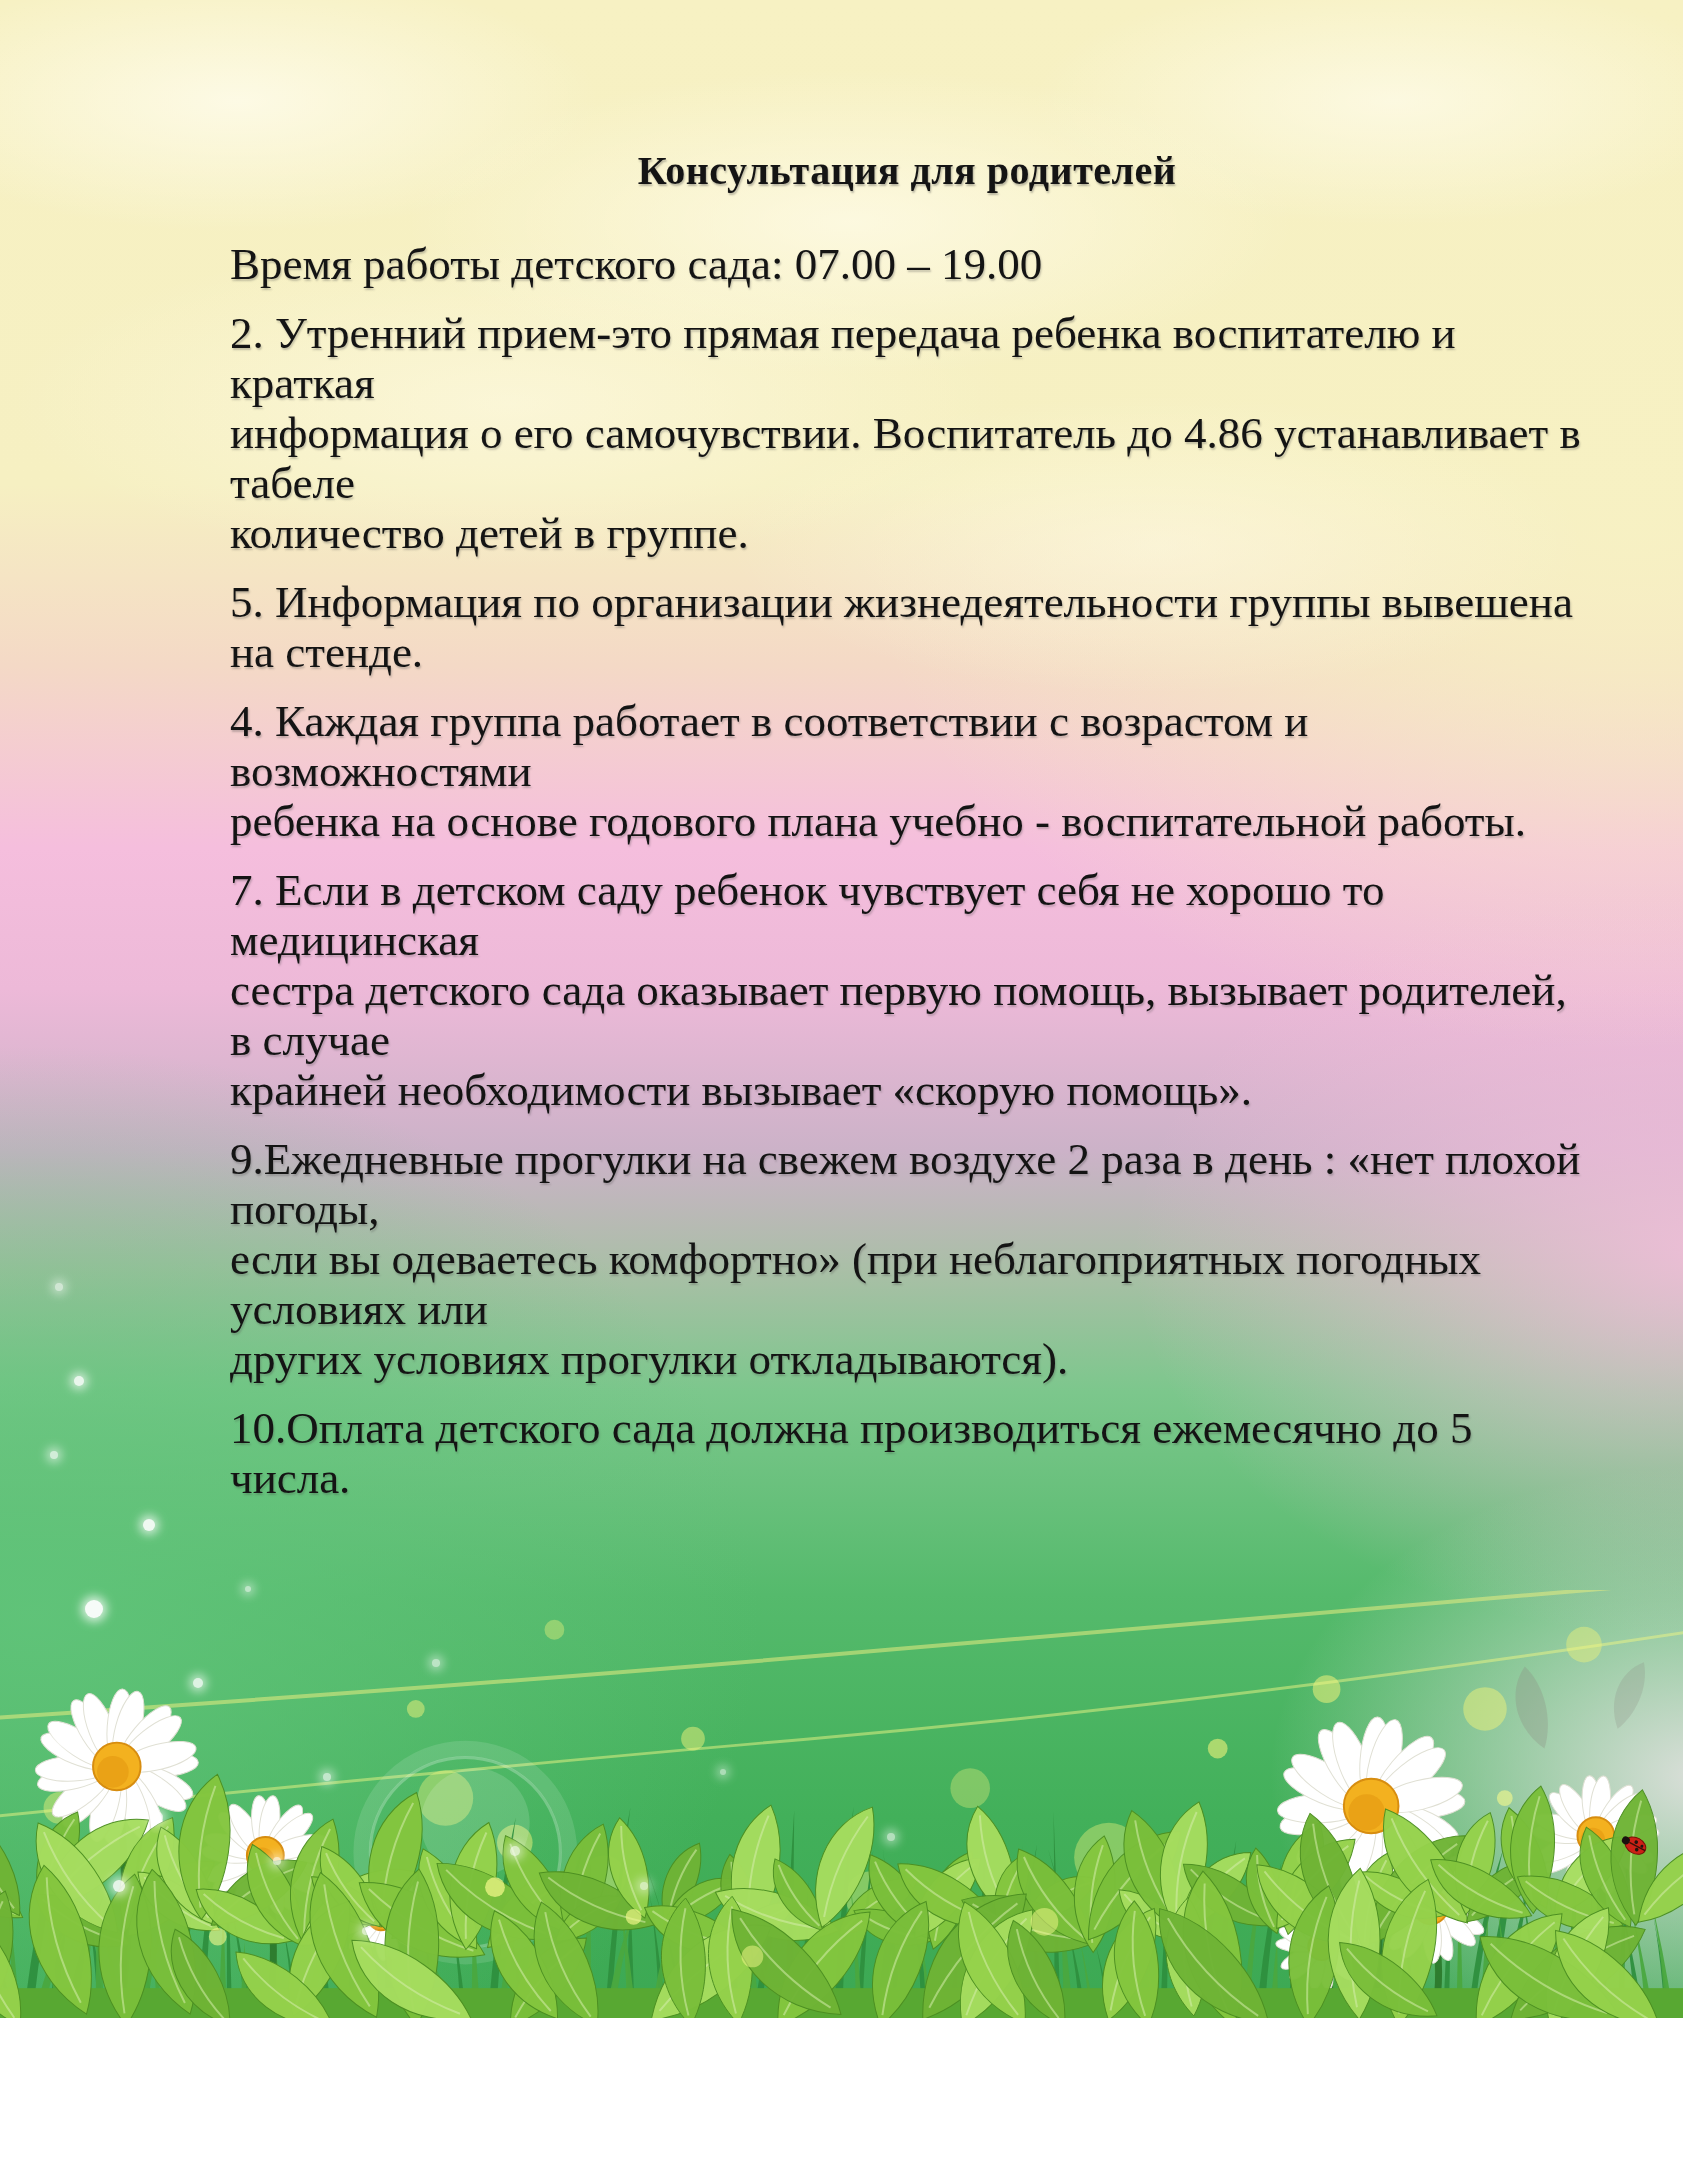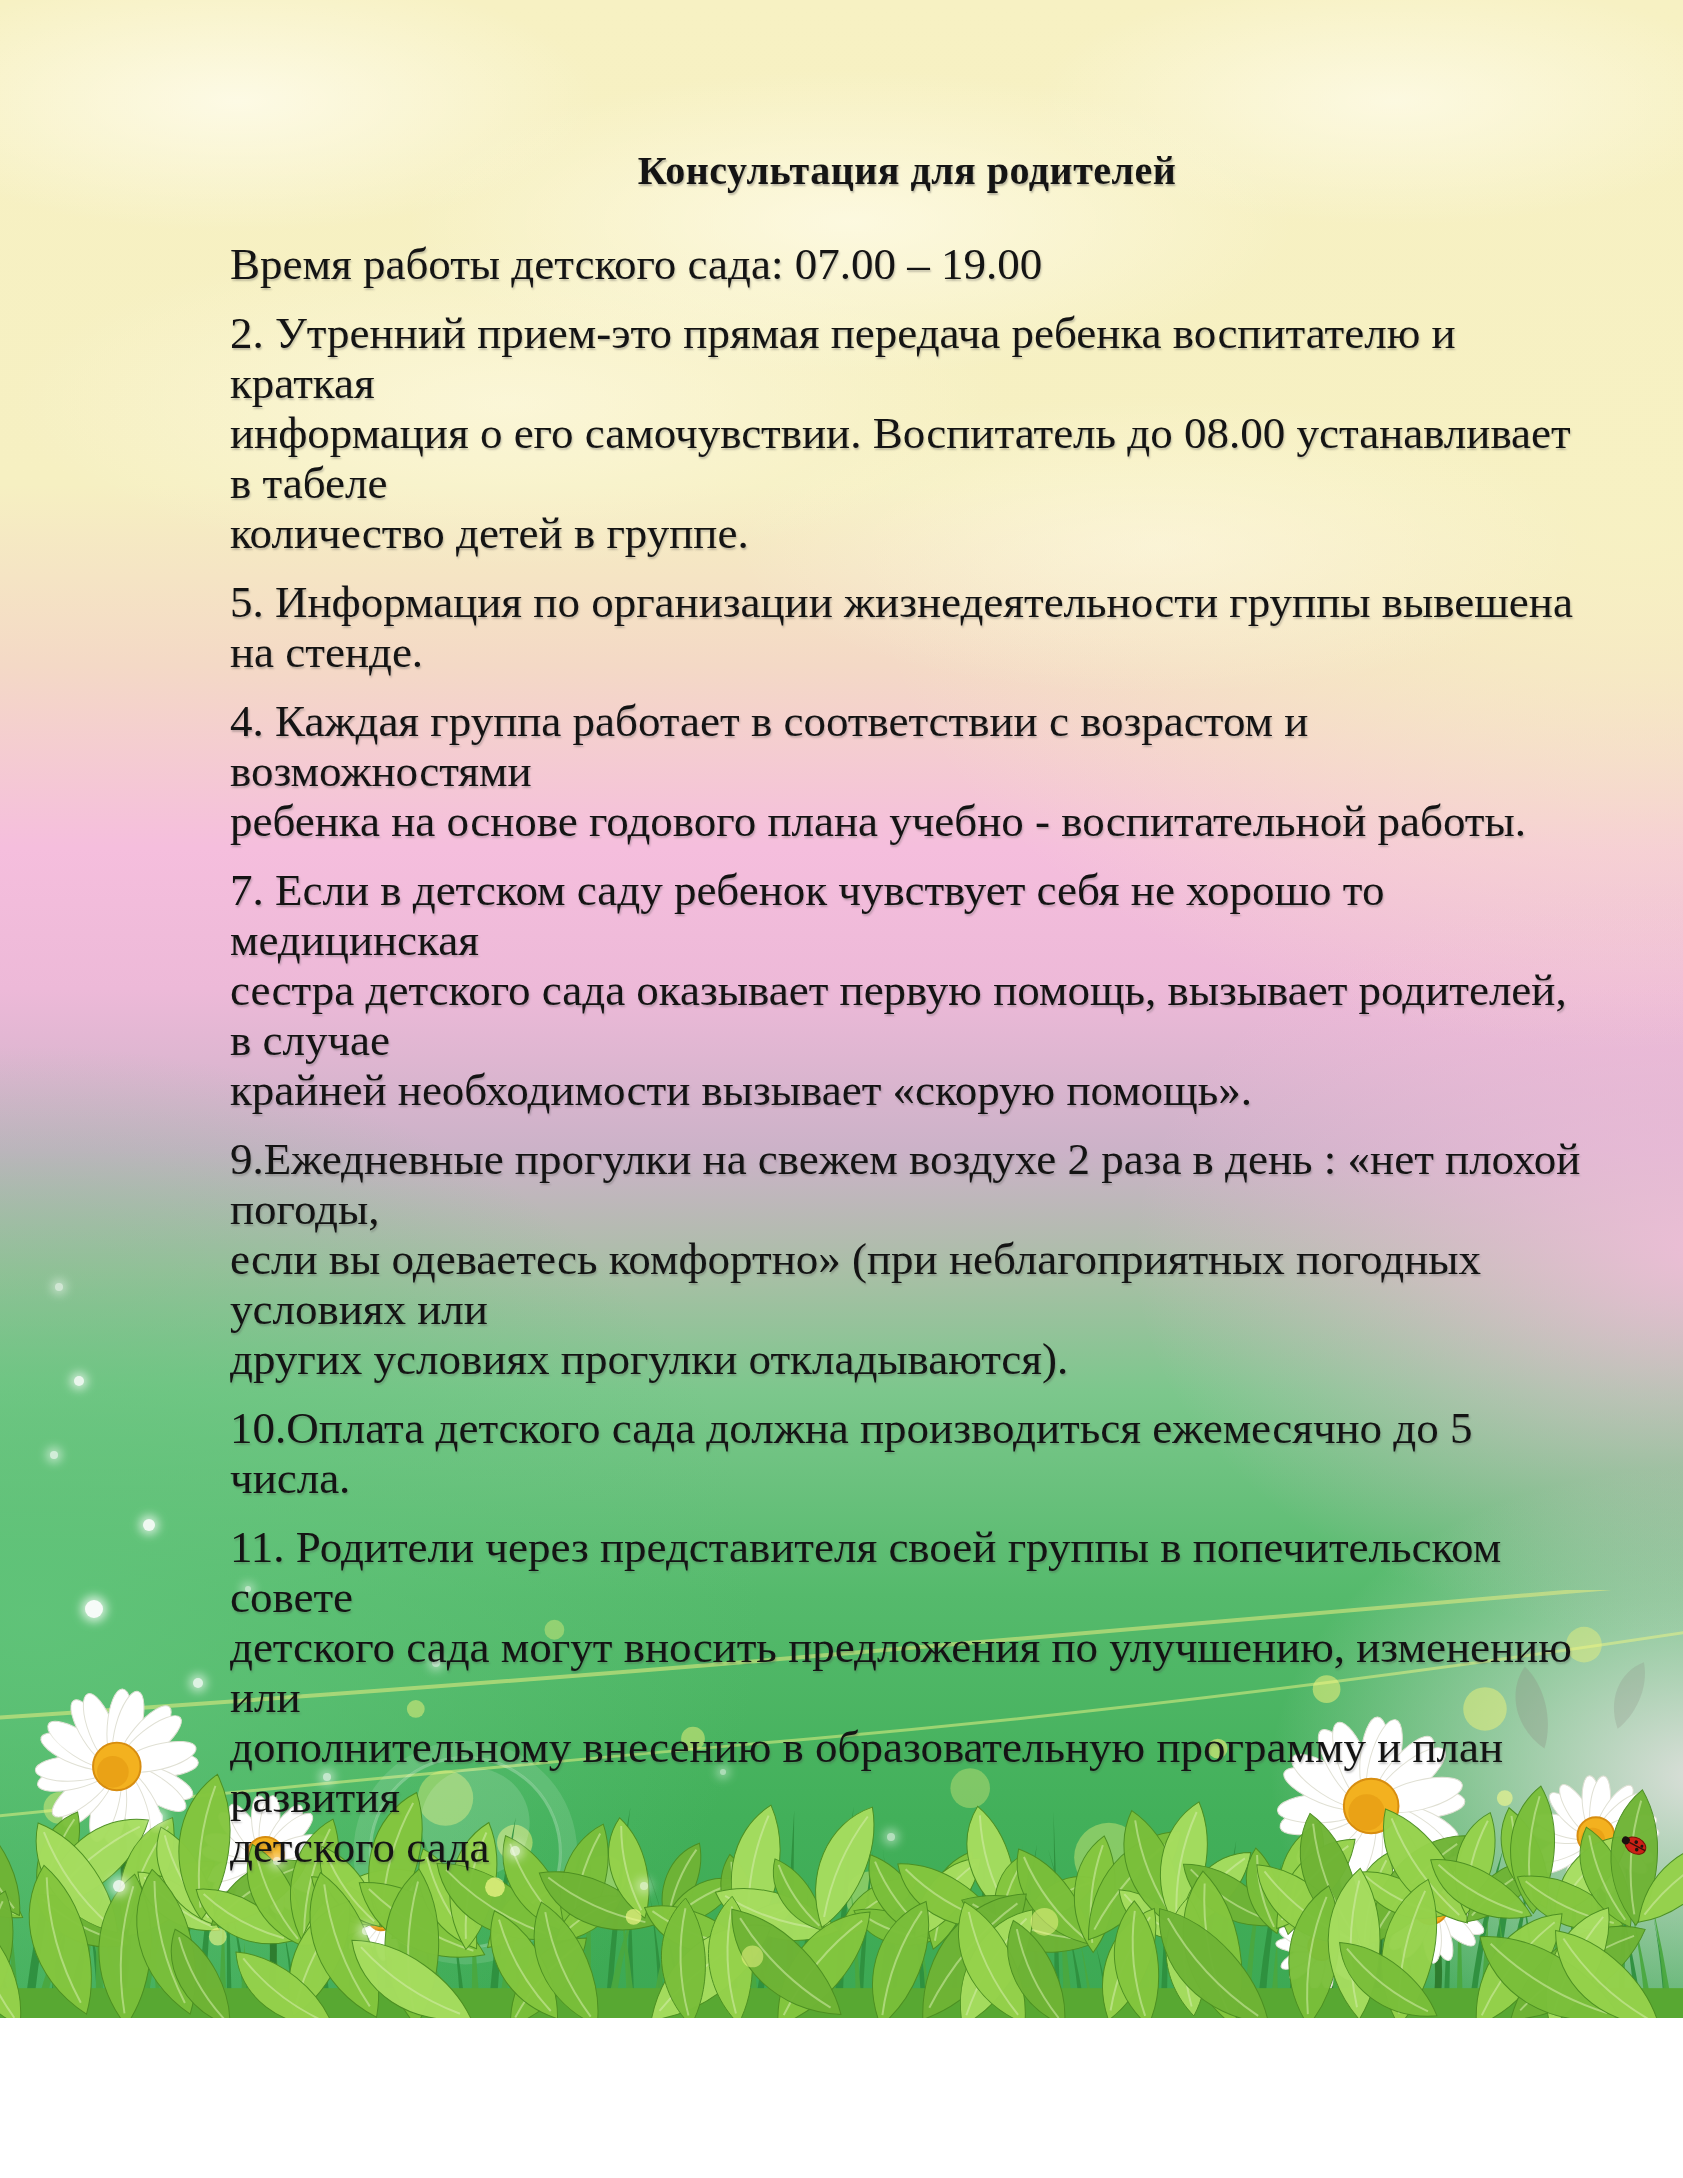--- a/index.html
+++ b/index.html
@@ -45,36 +45,32 @@
 </style>
 <title>Консультация для родителей</title></head>
 <body>
 
 <div class="page">
 
   <main class="doc">
     <h1>Консультация для родителей</h1>
     <p>Время работы детского сада: 07.00 – 19.00</p>
     <p>2. Утренний прием-это прямая передача ребенка воспитателю и краткая
-информация о его самочувствии. Воспитатель до 08.00 устанавливает в табеле
+информация о его самочувствии. Воспитатель до 4.86 устанавливает в табеле
 количество детей в группе.</p>
     <p>5. Информация по организации жизнедеятельности группы вывешена на стенде.</p>
     <p>4. Каждая группа работает в соответствии с возрастом и возможностями
 ребенка на основе годового плана учебно - воспитательной работы.</p>
     <p>7. Если в детском саду ребенок чувствует себя не хорошо  то медицинская
 сестра детского сада оказывает первую помощь, вызывает родителей, в случае
 крайней необходимости вызывает «скорую помощь».</p>
     <p>9.Ежедневные прогулки на свежем воздухе 2 раза в день : «нет плохой погоды,
 если вы одеваетесь комфортно» (при неблагоприятных погодных условиях или
 других условиях прогулки откладываются).</p>
     <p>10.Оплата детского сада должна производиться ежемесячно до 5 числа.</p>
-    <p>11. Родители через представителя своей группы в попечительском совете
-детского сада могут вносить предложения по улучшению, изменению или
-дополнительному внесению в образовательную программу и план развития
-детского сада</p>
   </main>
 
   <div id="sparkles">
       <div class="sparkle" style="left: 74px; top: 1376px; width: 10px; height: 10px; opacity: 0.85;"></div>
       <div class="sparkle" style="left: 50px; top: 1451px; width: 8px; height: 8px; opacity: 0.7;"></div>
       <div class="sparkle" style="left: 143px; top: 1519px; width: 12px; height: 12px; opacity: 0.9;"></div>
       <div class="sparkle" style="left: 85px; top: 1600px; width: 18px; height: 18px; opacity: 0.95;"></div>
       <div class="sparkle" style="left: 193px; top: 1678px; width: 10px; height: 10px; opacity: 0.8;"></div>
       <div class="sparkle" style="left: 57px; top: 1731px; width: 14px; height: 14px; opacity: 0.9;"></div>
       <div class="sparkle" style="left: 153px; top: 1812px; width: 10px; height: 10px; opacity: 0.8;"></div>

